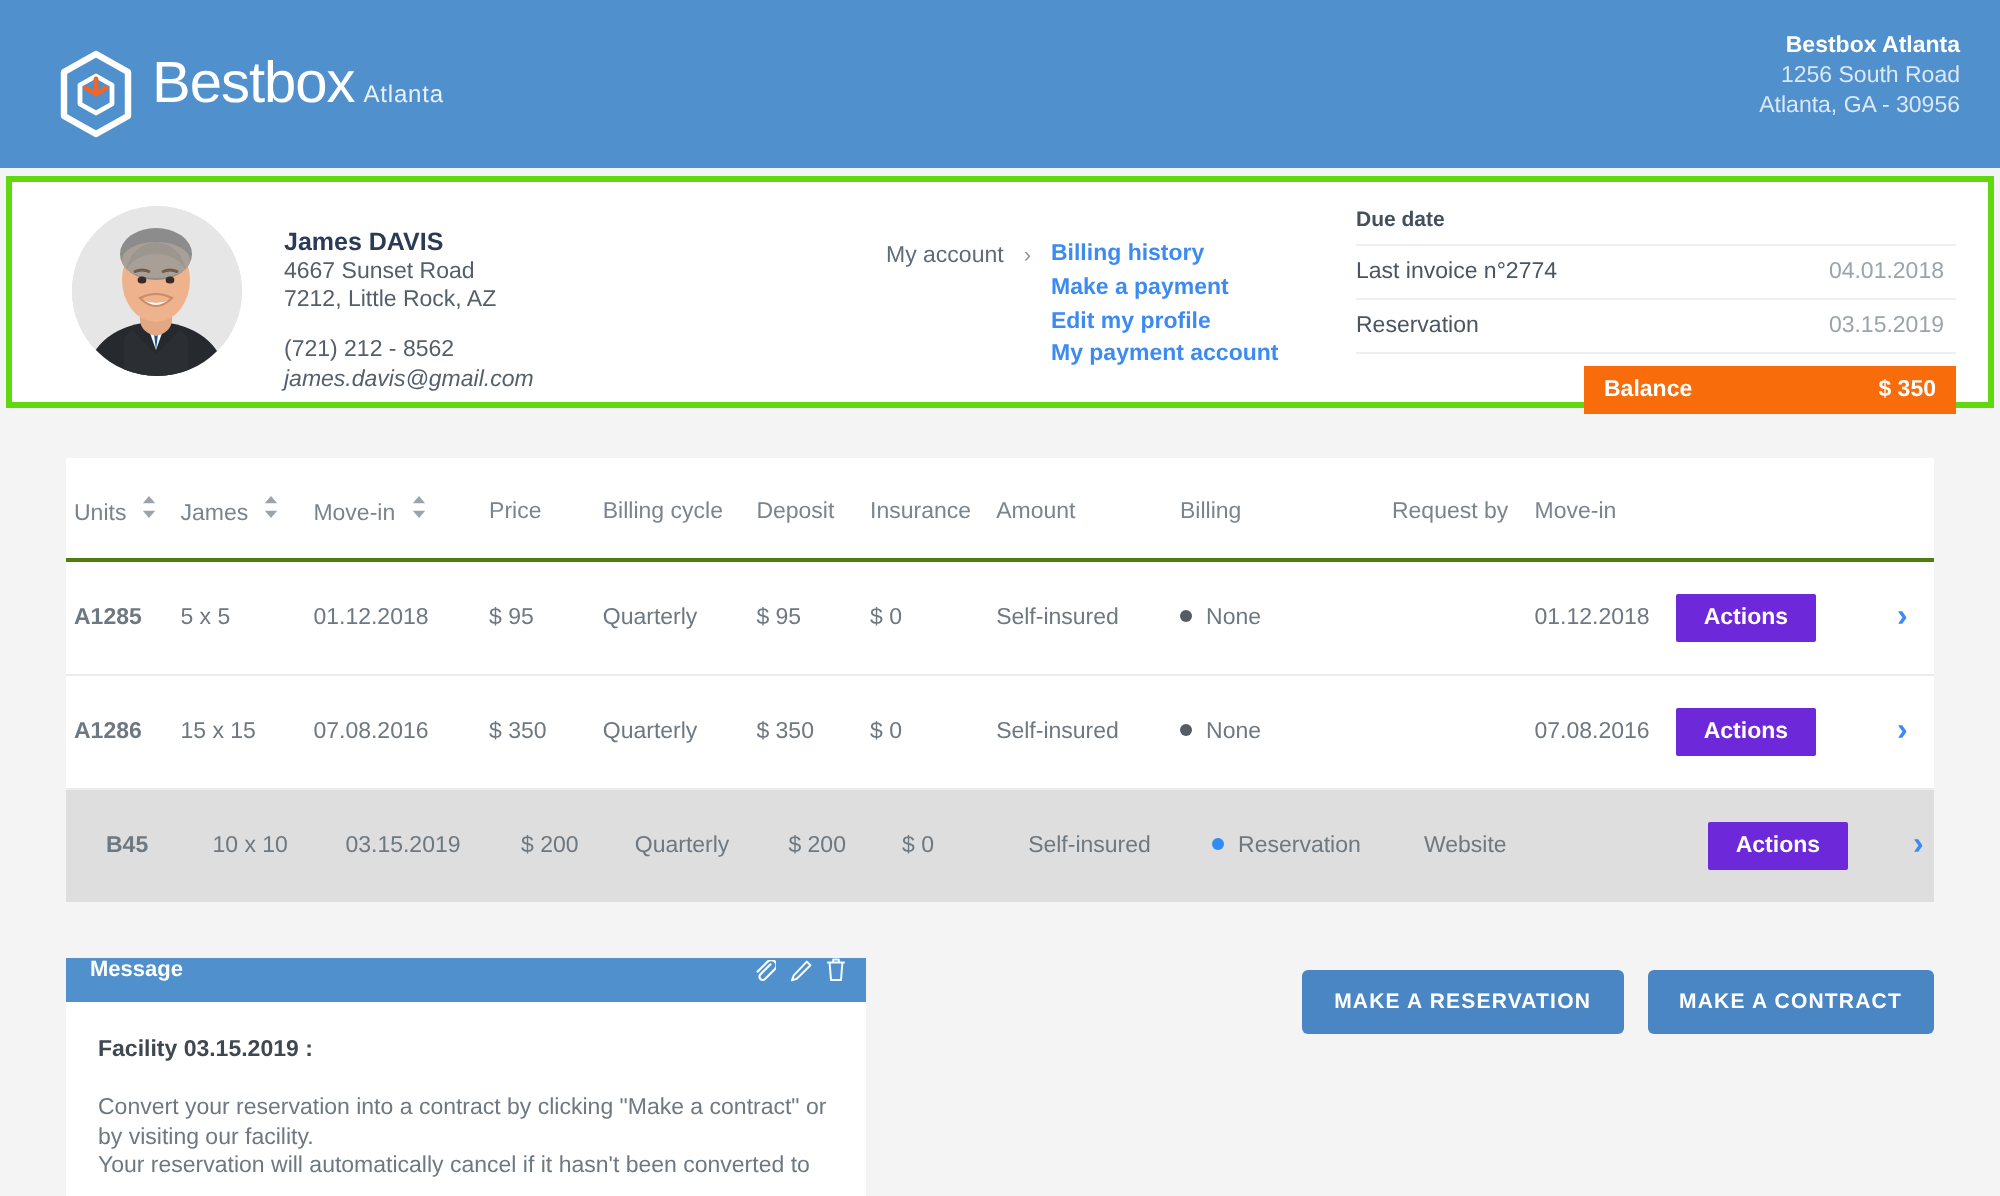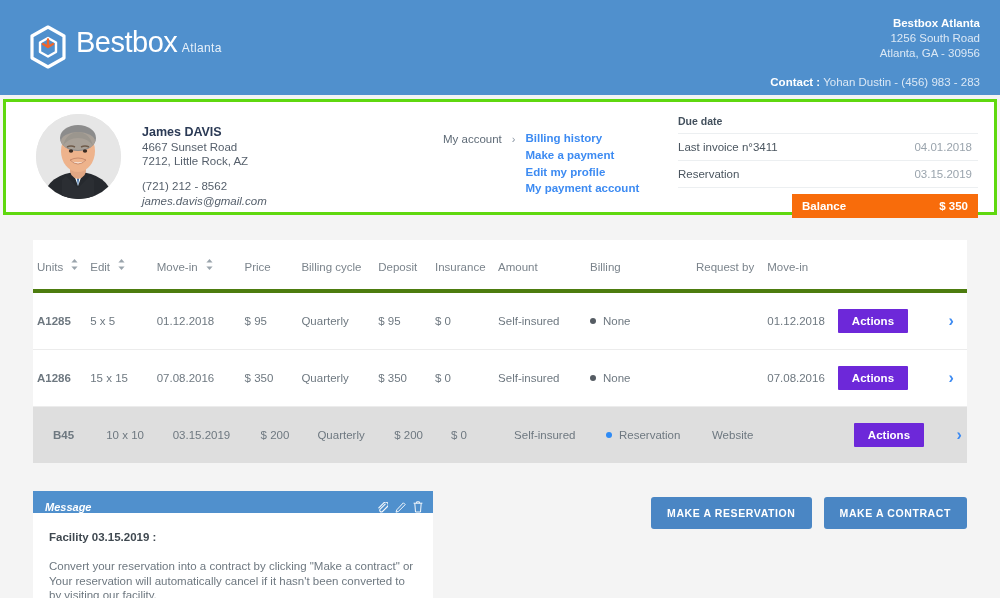--- a/index.html
+++ b/index.html
@@ -5,21 +5,21 @@
   * { box-sizing: border-box; margin: 0; padding: 0; }
   html, body {
     width: 1000px; height: 598px;
     font-family: "Liberation Sans", sans-serif;
     background: #f4f4f4;
     overflow: hidden;
   }
 
   
   .header {
-    height: 95px;
+    height: 84px;
     background: #5090cd;
     position: relative;
   }
   .logo-wrap {
     position: absolute; left: 28px; top: 25px;
     display: flex; align-items: flex-start;
   }
   .logo-mark { width: 40px; height: 44px; flex: 0 0 auto; margin-right: 8px; }
   .logo-text-block { padding-top: 2px; }
   .logo-name {
@@ -87,21 +87,21 @@
   }
 
   
   .table-card {
     margin: 25px 33px 0 33px;
     background: #ffffff;
   }
   table.units { width: 100%; border-collapse: collapse; }
   table.units th {
     text-align: left; font-size: 11.5px; font-weight: normal; color: #7b848c;
-    padding: 20px 4px 16px 4px; border-bottom: 4px solid #4d7c0f;
+    padding: 20px 4px 16px 4px; border-bottom: 2px solid #4d7c0f;
     white-space: nowrap;
   }
   table.units td {
     font-size: 11.5px; color: #6e7880; padding: 16px 4px;
     border-bottom: 1px solid #ececec; white-space: nowrap;
   }
   table.units tr.selected td { background: #dedede; border-bottom-color: #d2d2d2; padding-left: 20px; }
   table.units tr:last-child td { border-bottom: none; }
   td.unit-id { color: #414b53; font-weight: bold; padding-left: 20px; }
   th.c-units { padding-left: 20px; }
@@ -116,22 +116,22 @@
     border: none; cursor: pointer; border-radius: 1px;
   }
   .chev-cell { text-align: center; }
   .chev { color: #3d8bf2; font-size: 16px; font-weight: bold; cursor: pointer; }
 
   
   .bottom { margin: 28px 33px 0 33px; display: flex; justify-content: space-between; }
   .msg-card { width: 400px; background: #ffffff; position: relative; height: 170px; }
   .msg-head {
     background: #5090cd; color: #ffffff; height: 22px;
-    display: flex; align-items: flex-end; justify-content: space-between;
-    padding: 0 10px 0 12px; font-size: 11px; font-weight: bold; font-style: italic;
+    display: flex; align-items: flex-start; justify-content: space-between;
+    padding: 0 10px 0 12px; font-size: 11px; font-weight: bold;
   }
   .msg-icons { display: flex; gap: 7px; align-items: center; }
   .msg-icons span { cursor: pointer; opacity: 0.95; display: flex; }
   .msg-body { padding: 18px 16px 0 16px; }
   .msg-title { font-size: 11.5px; font-weight: bold; color: #3f4850; margin-bottom: 16px; }
   .msg-text { font-size: 11.5px; color: #6e7880; line-height: 14.5px; }
   .btn-col { display: flex; gap: 12px; align-items: flex-start; padding-top: 6px; }
   .blue-btn {
     background: #4a86c4; color: #ffffff; border: none;
     font-size: 10.5px; font-weight: bold; letter-spacing: 0.6px;
@@ -154,24 +154,20 @@
     <span class="logo-text-block">
       <span class="logo-name">Bestbox</span>
       <span class="logo-sub">Atlanta</span>
     </span>
   </div>
 
   <div class="hdr-right">
     <div class="strong">Bestbox Atlanta</div>
     <div>1256 South Road</div>
     <div>Atlanta, GA - 30956</div>
-    <div class="hdr-contact">
-      <span class="strong">Contact :</span>
-      <span>Yohan Dustin - (456) 983 - 283</span>
-    </div>
   </div>
 </div>
 
 <div class="customer-panel">
 
   <div class="avatar">
     <svg width="85" height="85" viewBox="0 0 85 85">
       <rect width="85" height="85" fill="#e6e6e6"></rect>
       <ellipse cx="42" cy="84" rx="34" ry="26" fill="#26292e"></ellipse>
       <path d="M30 62 L42 74 L54 62 L58 66 L58 85 L26 85 L26 66 Z" fill="#2b2e33"></path>
@@ -208,21 +204,21 @@
       <a href="#">Billing history</a>
       <a href="#">Make a payment</a>
       <a href="#">Edit my profile</a>
       <a href="#">My payment account</a>
     </span>
   </div>
 
   <div class="due-table">
     <div class="due-head">Due date</div>
     <div class="due-row">
-      <span class="lbl">Last invoice n°3411</span>
+      <span class="lbl">Last invoice n°2774</span>
       <span class="val">04.01.2018</span>
     </div>
     <div class="due-row">
       <span class="lbl">Reservation</span>
       <span class="val">03.15.2019</span>
     </div>
     <div class="balance-bar">
       <span>Balance</span>
       <span>$ 350</span>
     </div>
@@ -234,21 +230,21 @@
     <thead>
       <tr>
         <th class="c-units">
           <span>Units</span>
           <span class="sort-ico"><svg width="7" height="11" viewBox="0 0 7 11">
                 <path d="M3.5 0 L6.6 3.6 H0.4 Z" fill="#9aa4ac"></path>
                 <path d="M3.5 11 L0.4 7.4 H6.6 Z" fill="#9aa4ac"></path>
               </svg></span>
         </th>
         <th>
-          <span>Edit</span>
+          <span>James</span>
           <span class="sort-ico"><svg width="7" height="11" viewBox="0 0 7 11">
                 <path d="M3.5 0 L6.6 3.6 H0.4 Z" fill="#9aa4ac"></path>
                 <path d="M3.5 11 L0.4 7.4 H6.6 Z" fill="#9aa4ac"></path>
               </svg></span>
         </th>
         <th>
           <span>Move-in</span>
           <span class="sort-ico"><svg width="7" height="11" viewBox="0 0 7 11">
                 <path d="M3.5 0 L6.6 3.6 H0.4 Z" fill="#9aa4ac"></path>
                 <path d="M3.5 11 L0.4 7.4 H6.6 Z" fill="#9aa4ac"></path>
@@ -336,22 +332,22 @@
           <svg width="10" height="12" viewBox="0 0 10 12">
               <path d="M0.6 2.2 H9.4 M1.8 2.2 L2.5 11 H7.5 L8.2 2.2 M3.6 2.2 V0.8 H6.4 V2.2" stroke="#ffffff" stroke-width="1" fill="none" stroke-linejoin="round"></path>
             </svg>
         </span>
       </span>
     </div>
     <div class="msg-body">
       <div class="msg-title">Facility 03.15.2019 :</div>
       <div class="msg-text">
         <div>Convert your reservation into a contract by clicking "Make a contract" or</div>
+        <div>by visiting our facility.</div>
         <div>Your reservation will automatically cancel if it hasn't been converted to</div>
-        <div>by visiting our facility.</div>
 
       </div>
     </div>
 
   </div>
 
   <div class="btn-col">
     <button class="blue-btn">MAKE A RESERVATION</button>
     <button class="blue-btn">MAKE A CONTRACT</button>
   </div>

